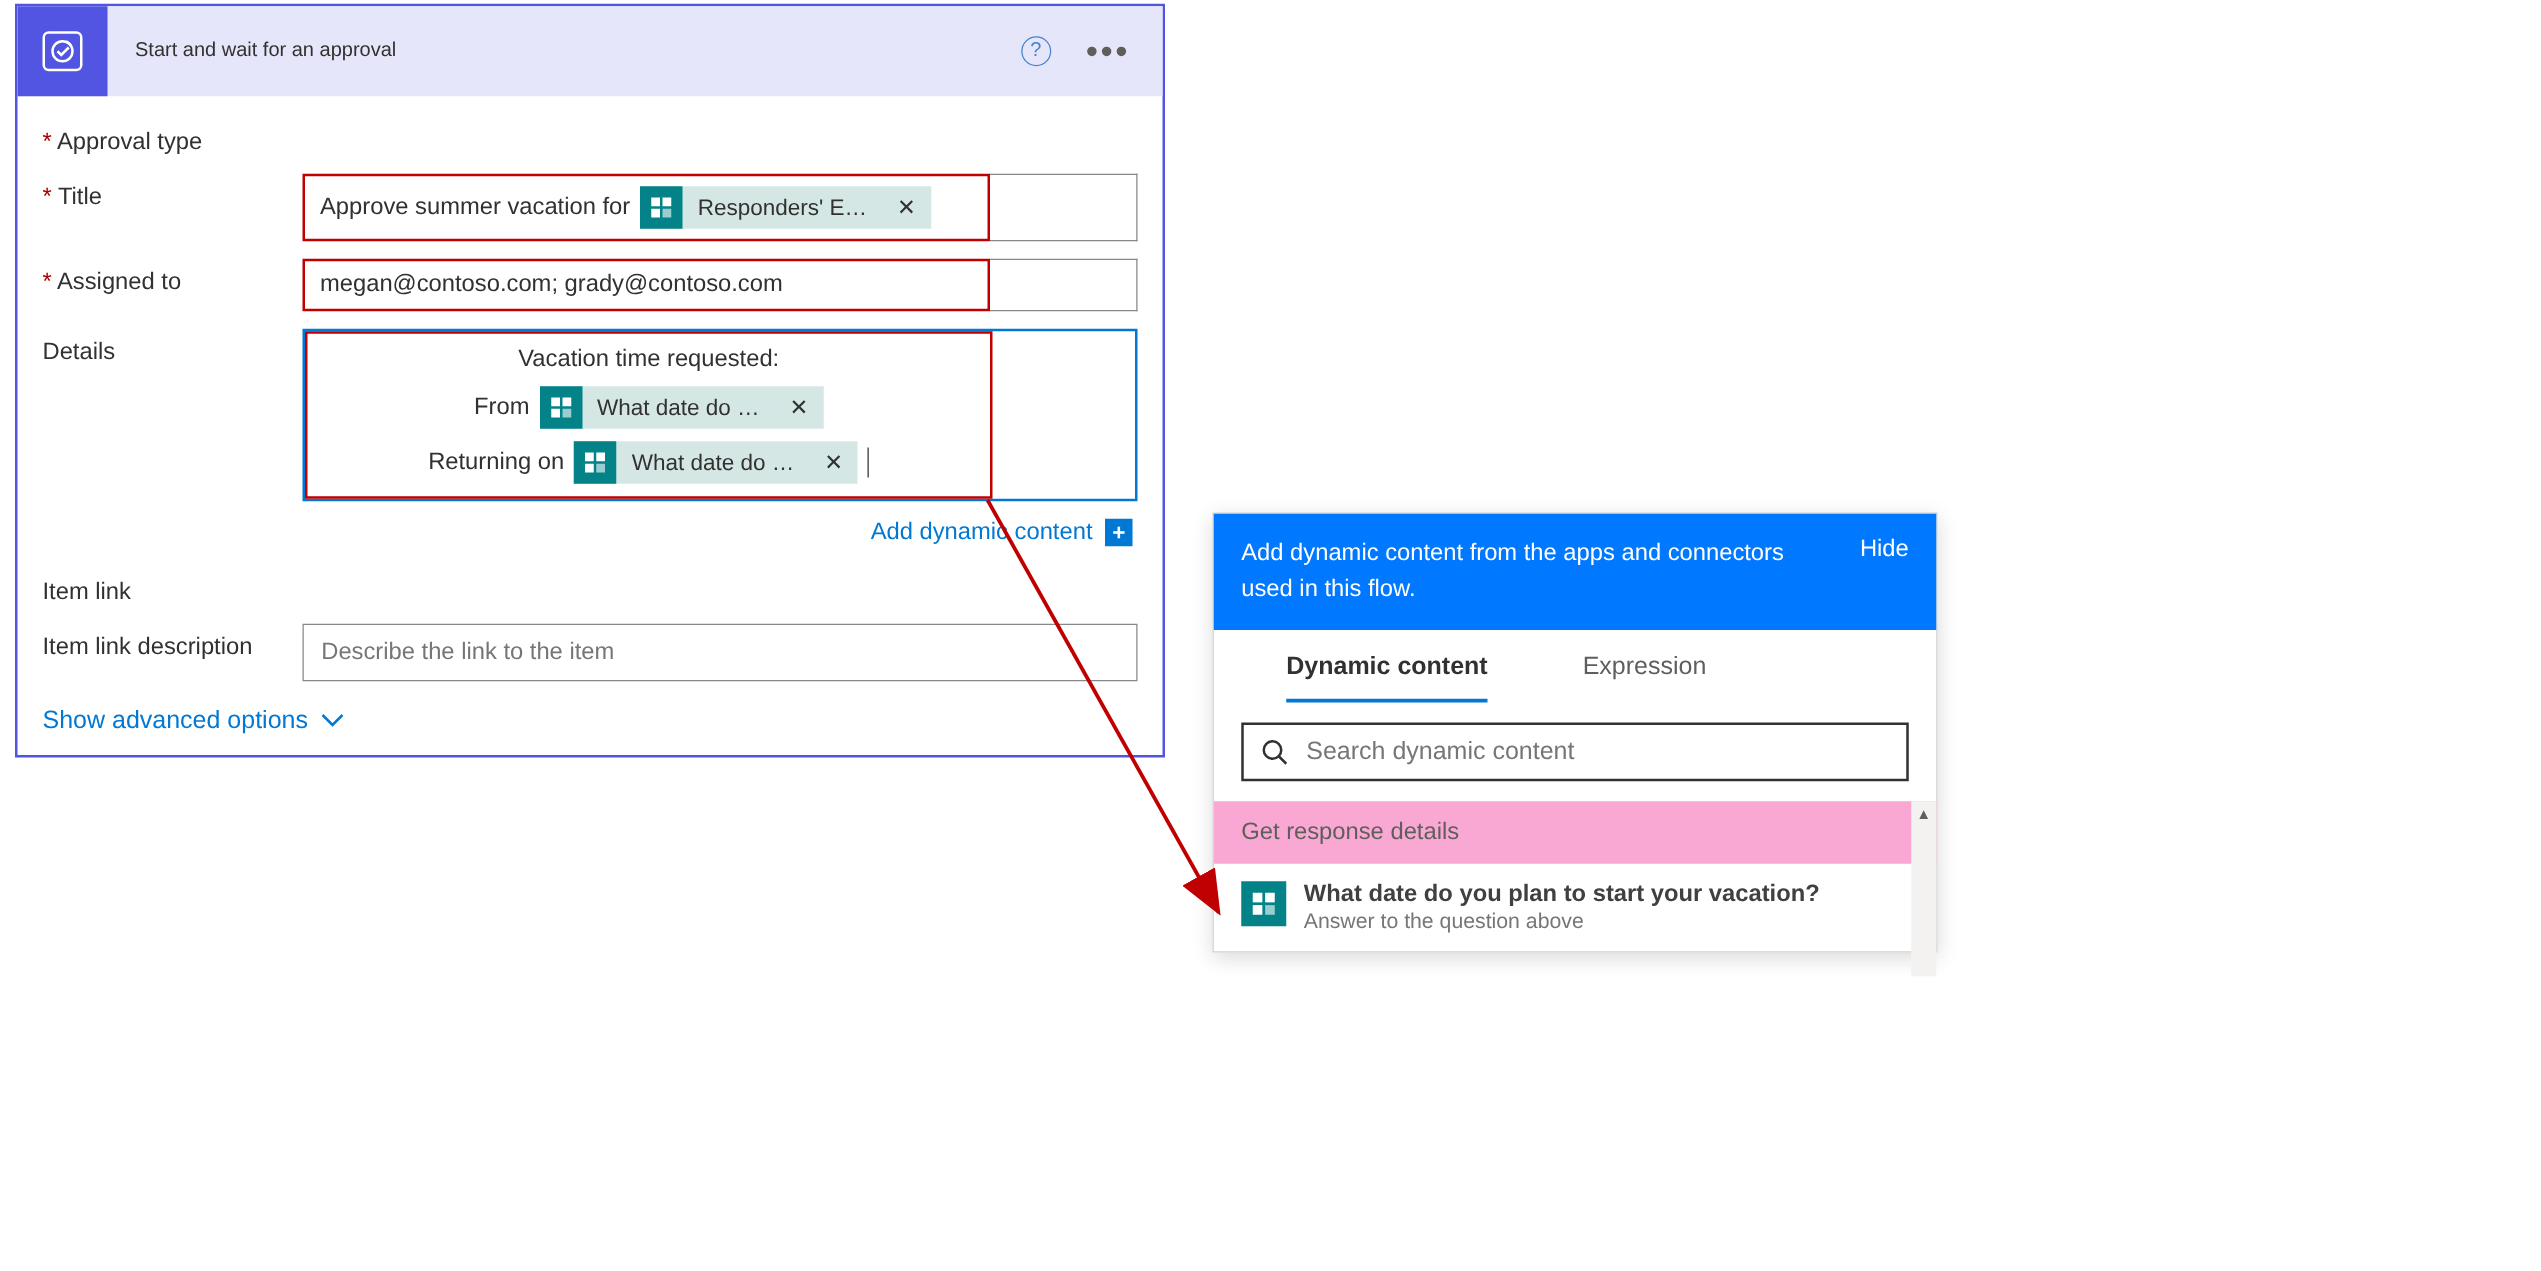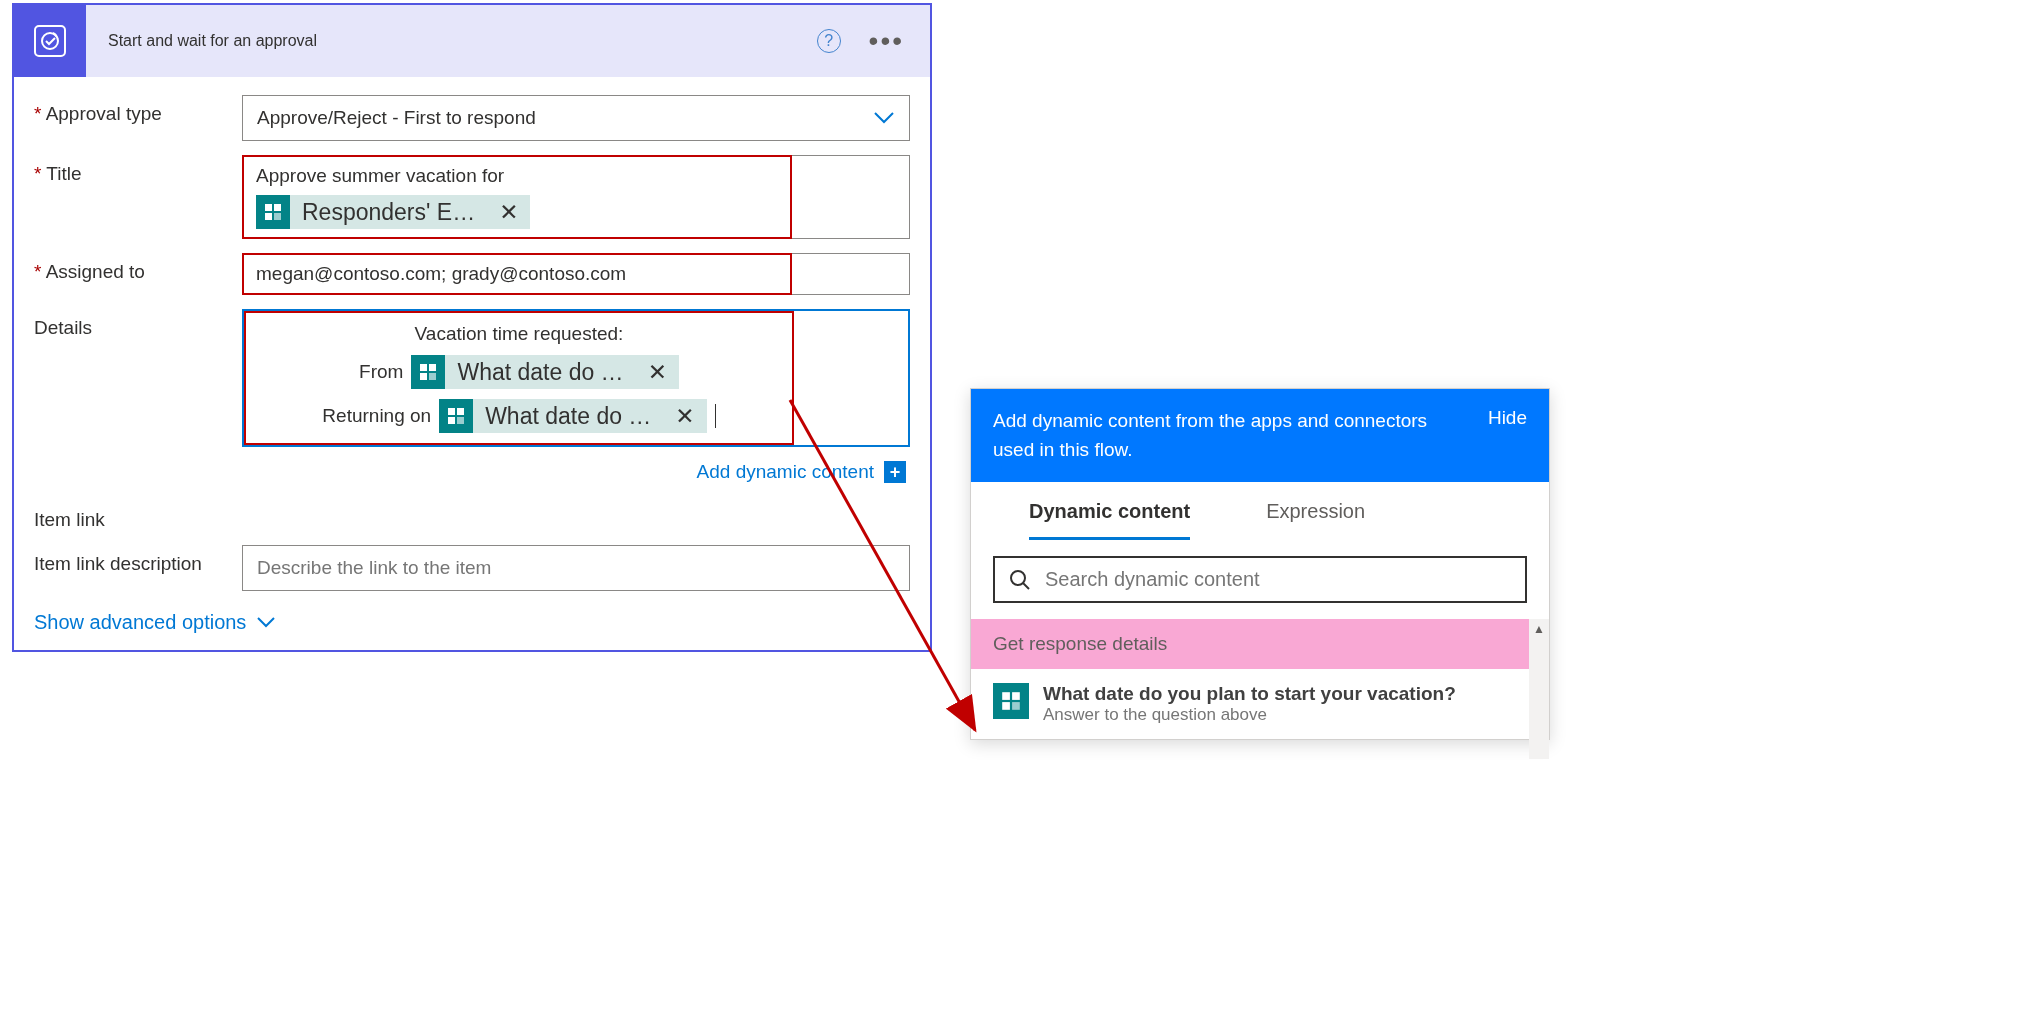--- a/index.html
+++ b/index.html
@@ -143,21 +143,21 @@
     border: 2px solid #0078d4;
   }
   .details-row .input-split .extra-cell {
     border: none;
   }
   .token {
     display: inline-flex;
     align-items: center;
     background: #d5e7e5;
     height: 34px;
-    font-size: 23px;
+    font-size: 18px;
     color: #323130;
   }
   .token-icon {
     width: 34px; height: 34px;
     background: #038387;
     display: flex; align-items:center; justify-content:center;
     margin-right: 12px;
   }
   .token-label { padding-right: 12px; }
   .token-x {
@@ -199,21 +199,21 @@
     color: #0078d4;
     font-size: 20px;
     display:flex; align-items:center; gap:10px;
     margin-top: 20px;
   }
 
   
   .dc-panel {
     position: absolute;
     left: 970px;
-    top: 388px;
+    top: 410px;
     width: 580px;
     border: 1px solid #d2d0ce;
     background: #fff;
     box-shadow: 0 4px 16px rgba(0,0,0,0.15);
   }
   .dc-header {
     background: #0078ff;
     color: #fff;
     padding: 18px 22px;
     display: flex;
@@ -312,30 +312,20 @@
     <div class="header-actions">
       <div class="help-icon">?</div>
       <div class="ellipsis">•••</div>
     </div>
   </div>
 
   <div class="card-body">
 
     <div class="form-row">
       <div class="field-label req">Approval type</div>
-      <div class="field-input-wrap">
-        <div class="select-box input-full">
-          <span>Approve/Reject - First to respond</span>
-          <span class="chevron">
-            <svg width="22" height="14" viewBox="0 0 22 14">
-                <path d="M2 2 L11 11 L20 2" fill="none" stroke="#0078d4" stroke-width="2"></path>
-              </svg>
-          </span>
-        </div>
-      </div>
     </div>
 
     <div class="form-row">
       <div class="field-label req">Title</div>
       <div class="input-split">
         <div class="main-cell red-outline">
           <span>Approve summer vacation for </span>
           <span class="token">
             <span class="token-icon">
               <svg width="20" height="20" viewBox="0 0 20 20">

